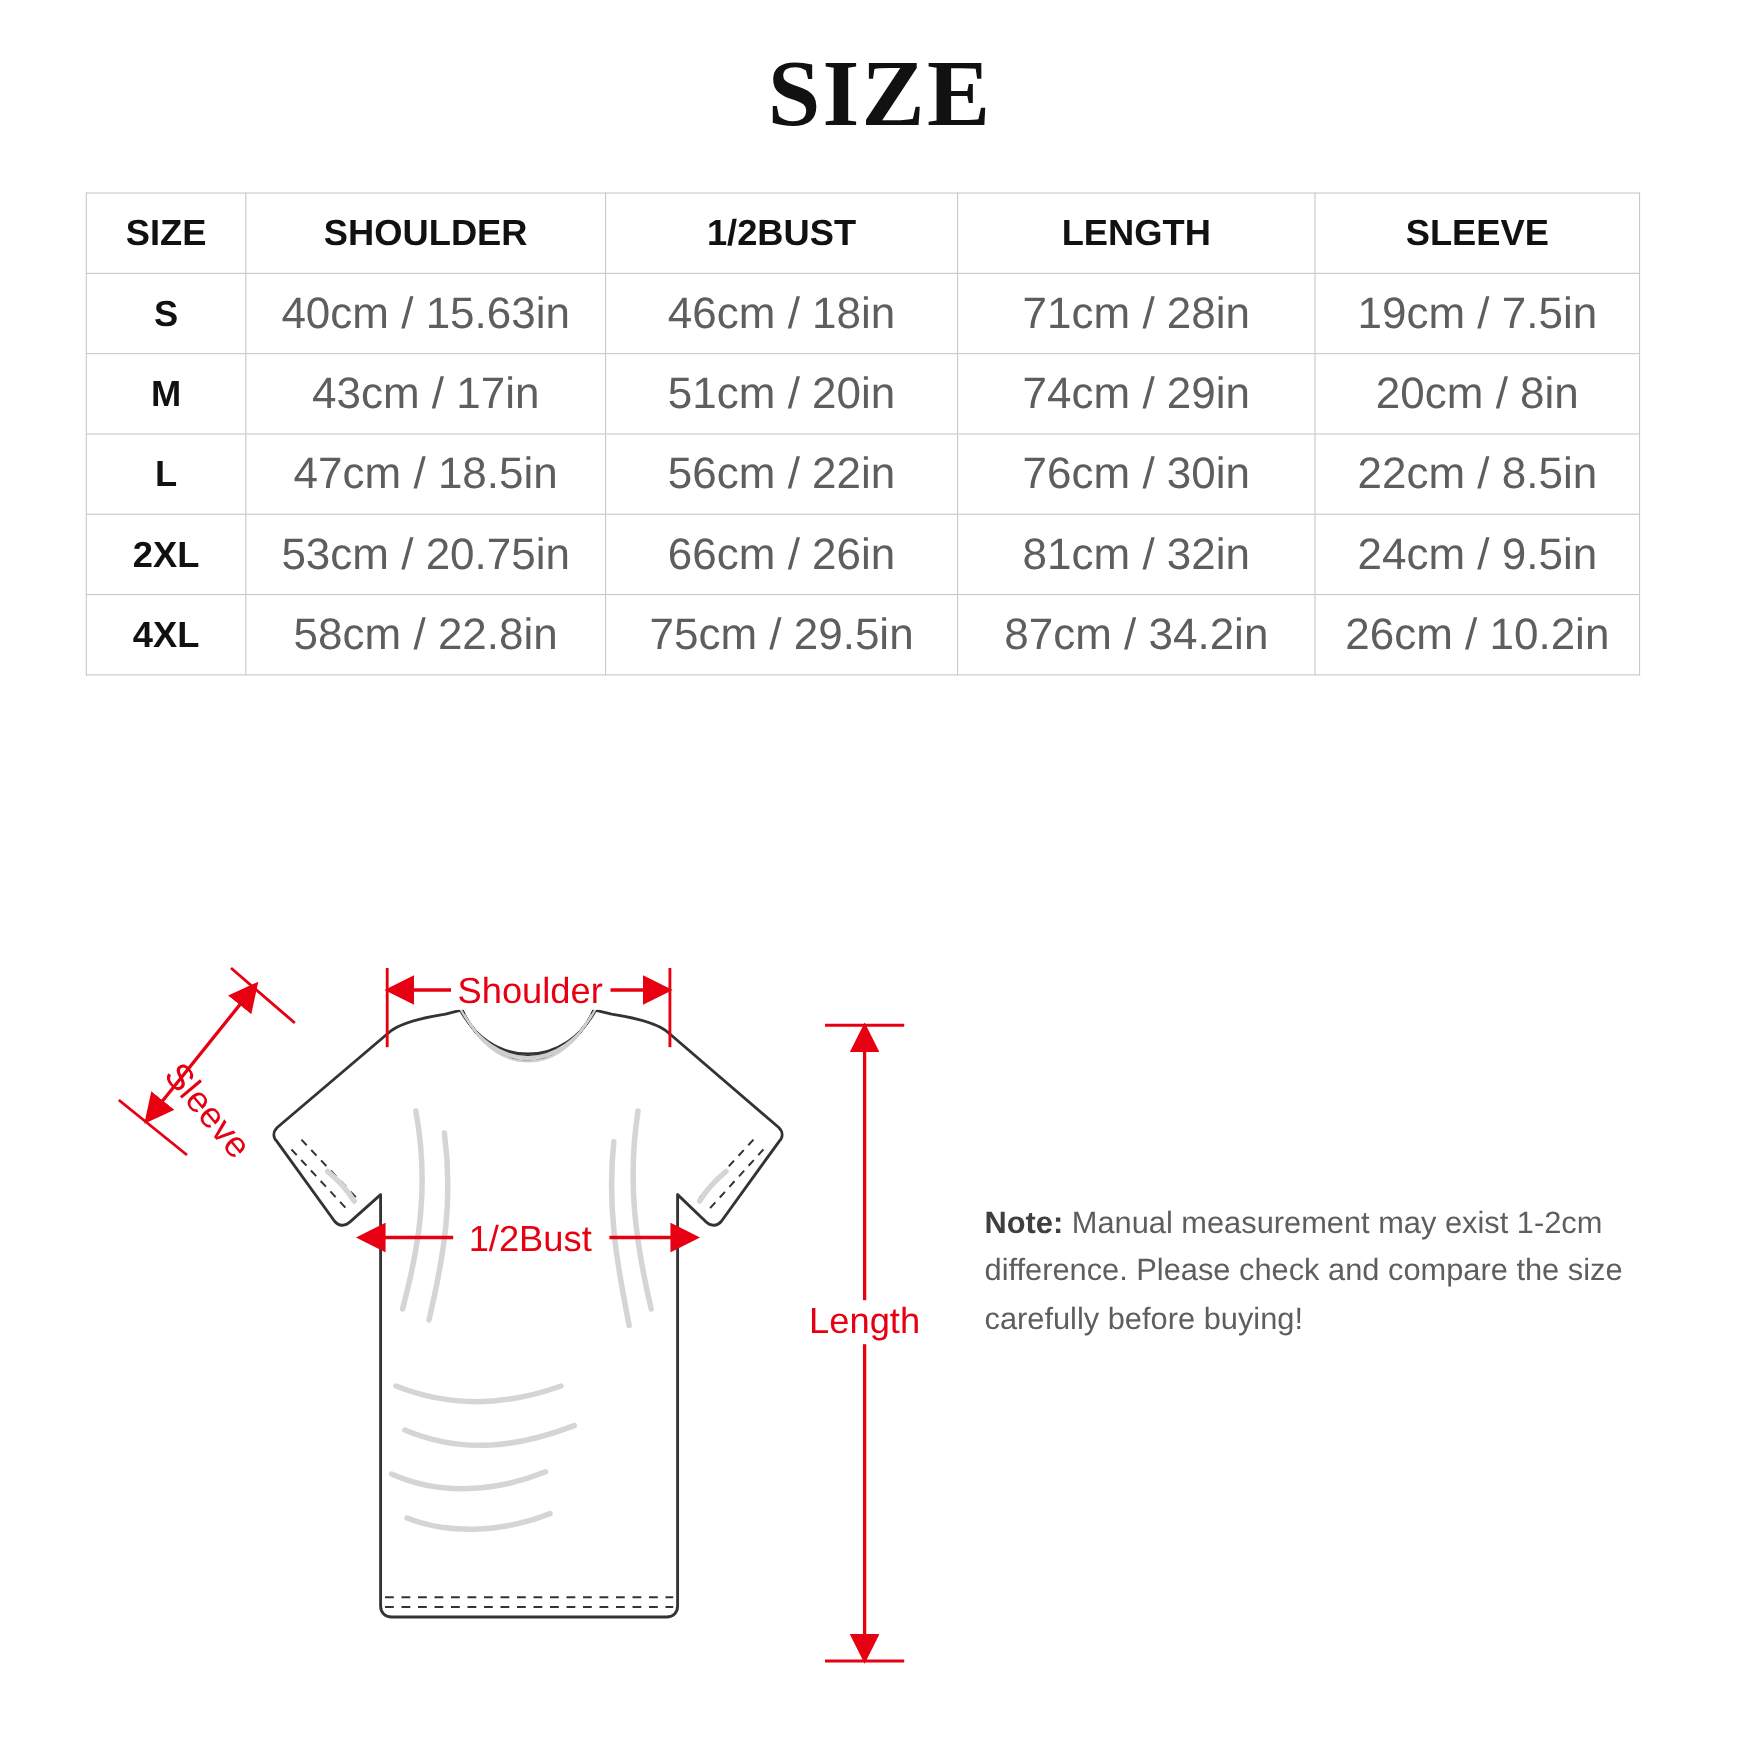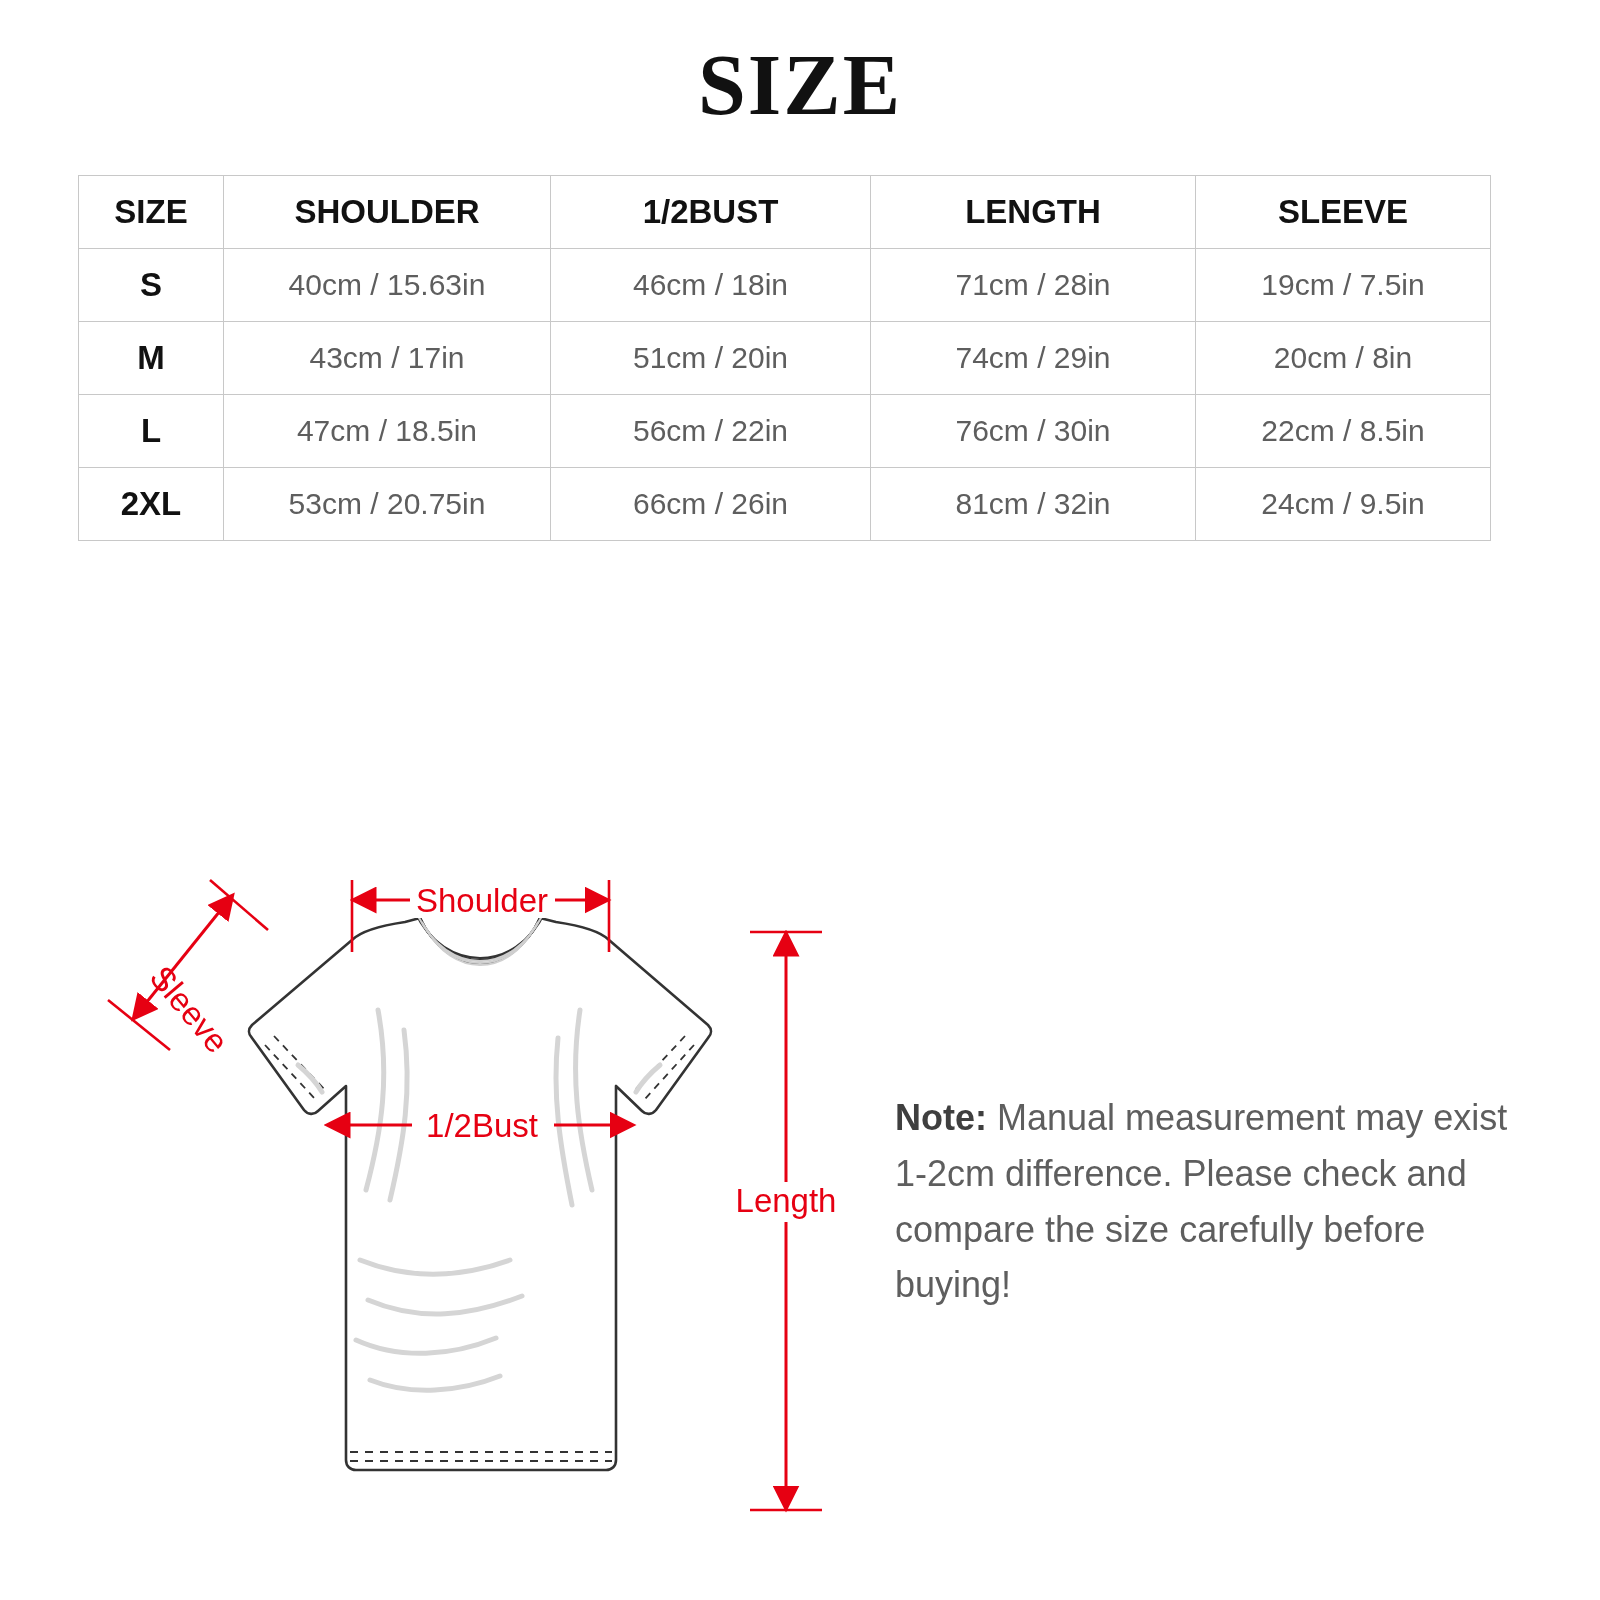--- a/index.html
+++ b/index.html
@@ -37,21 +37,21 @@
     border-collapse: collapse;
     width: 100%;
     table-layout: fixed;
   }
   table.size-table th,
   table.size-table td {
     border: 1px solid #c8c8c8;
     height: 70px;
     text-align: center;
     vertical-align: middle;
-    font-size: 30px;
+    font-size: 40px;
   }
   table.size-table thead th {
     font-weight: bold;
     color: #111111;
     font-size: 33px;
   }
   table.size-table col.c-size   { width: 145px; }
   table.size-table col.c-sh     { width: 327px; }
   table.size-table col.c-bust   { width: 320px; }
   table.size-table col.c-len    { width: 325px; }
@@ -74,21 +74,21 @@
     width: 800px;
     height: 700px;
   }
 
   #note {
     position: absolute;
     left: 895px;
     top: 1090px;
     width: 650px;
     color: #5e5e5e;
-    font-size: 36px;
+    font-size: 28px;
     line-height: 1.55;
   }
   #note b {
     color: #3f3f3f;
     font-weight: bold;
   }
 </style>
 </head>
 <body>
 
@@ -133,20 +133,27 @@
         <td class="val">56cm / 22in</td>
         <td class="val">76cm / 30in</td>
         <td class="val">22cm / 8.5in</td>
       </tr>
       <tr>
         <td class="size-cell">2XL</td>
         <td class="val">53cm / 20.75in</td>
         <td class="val">66cm / 26in</td>
         <td class="val">81cm / 32in</td>
         <td class="val">24cm / 9.5in</td>
+      </tr>
+      <tr>
+        <td class="size-cell">4XL</td>
+        <td class="val">58cm / 22.8in</td>
+        <td class="val">75cm / 29.5in</td>
+        <td class="val">87cm / 34.2in</td>
+        <td class="val">26cm / 10.2in</td>
       </tr>
     </tbody>
   </table>
 </div>
 
 <div id="diagram">
   <svg width="800" height="700" viewBox="0 0 800 700">
     <defs>
       <marker id="arrHead" markerWidth="9" markerHeight="9" refX="7.5" refY="4.5" orient="auto">
         <path d="M0,0 L9,4.5 L0,9 z" fill="#e60012"></path>

